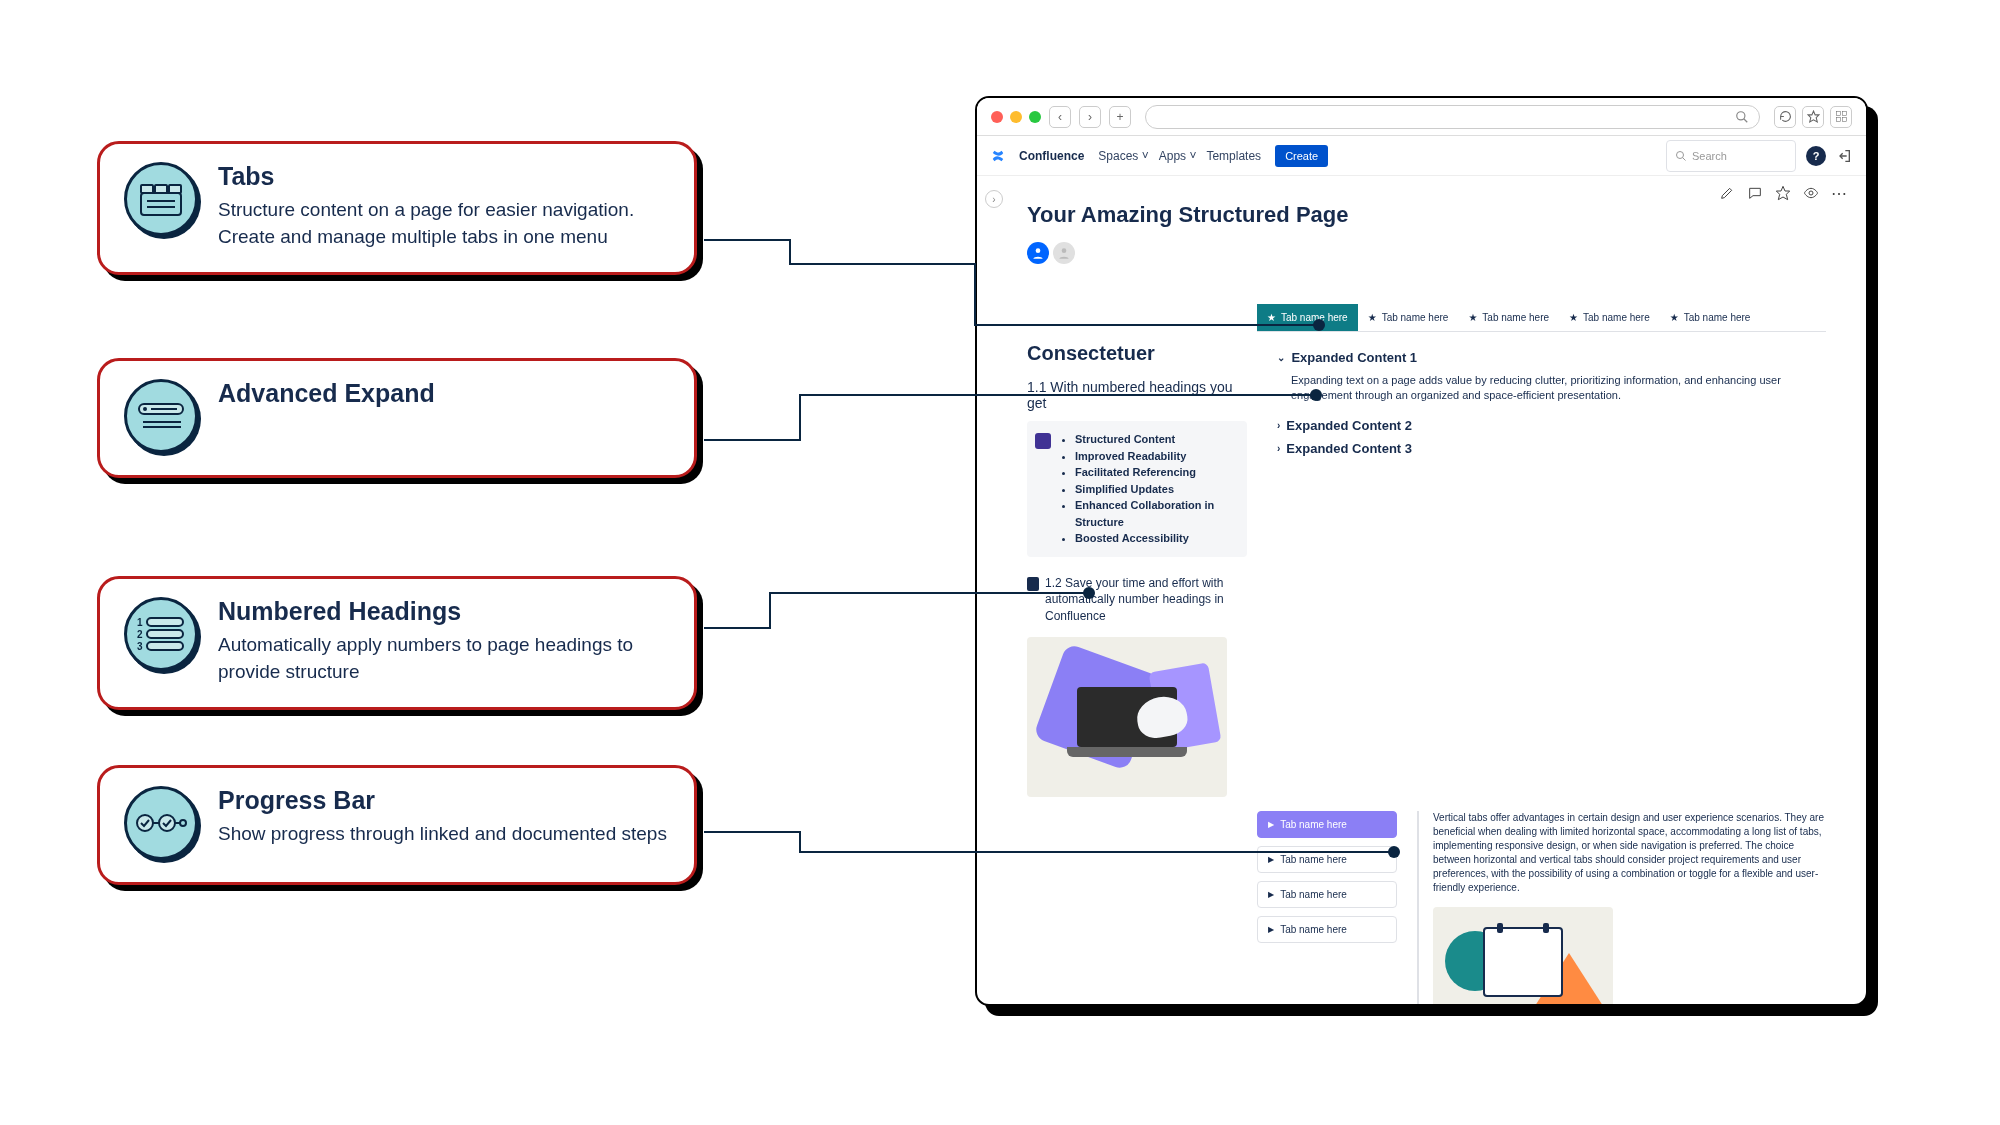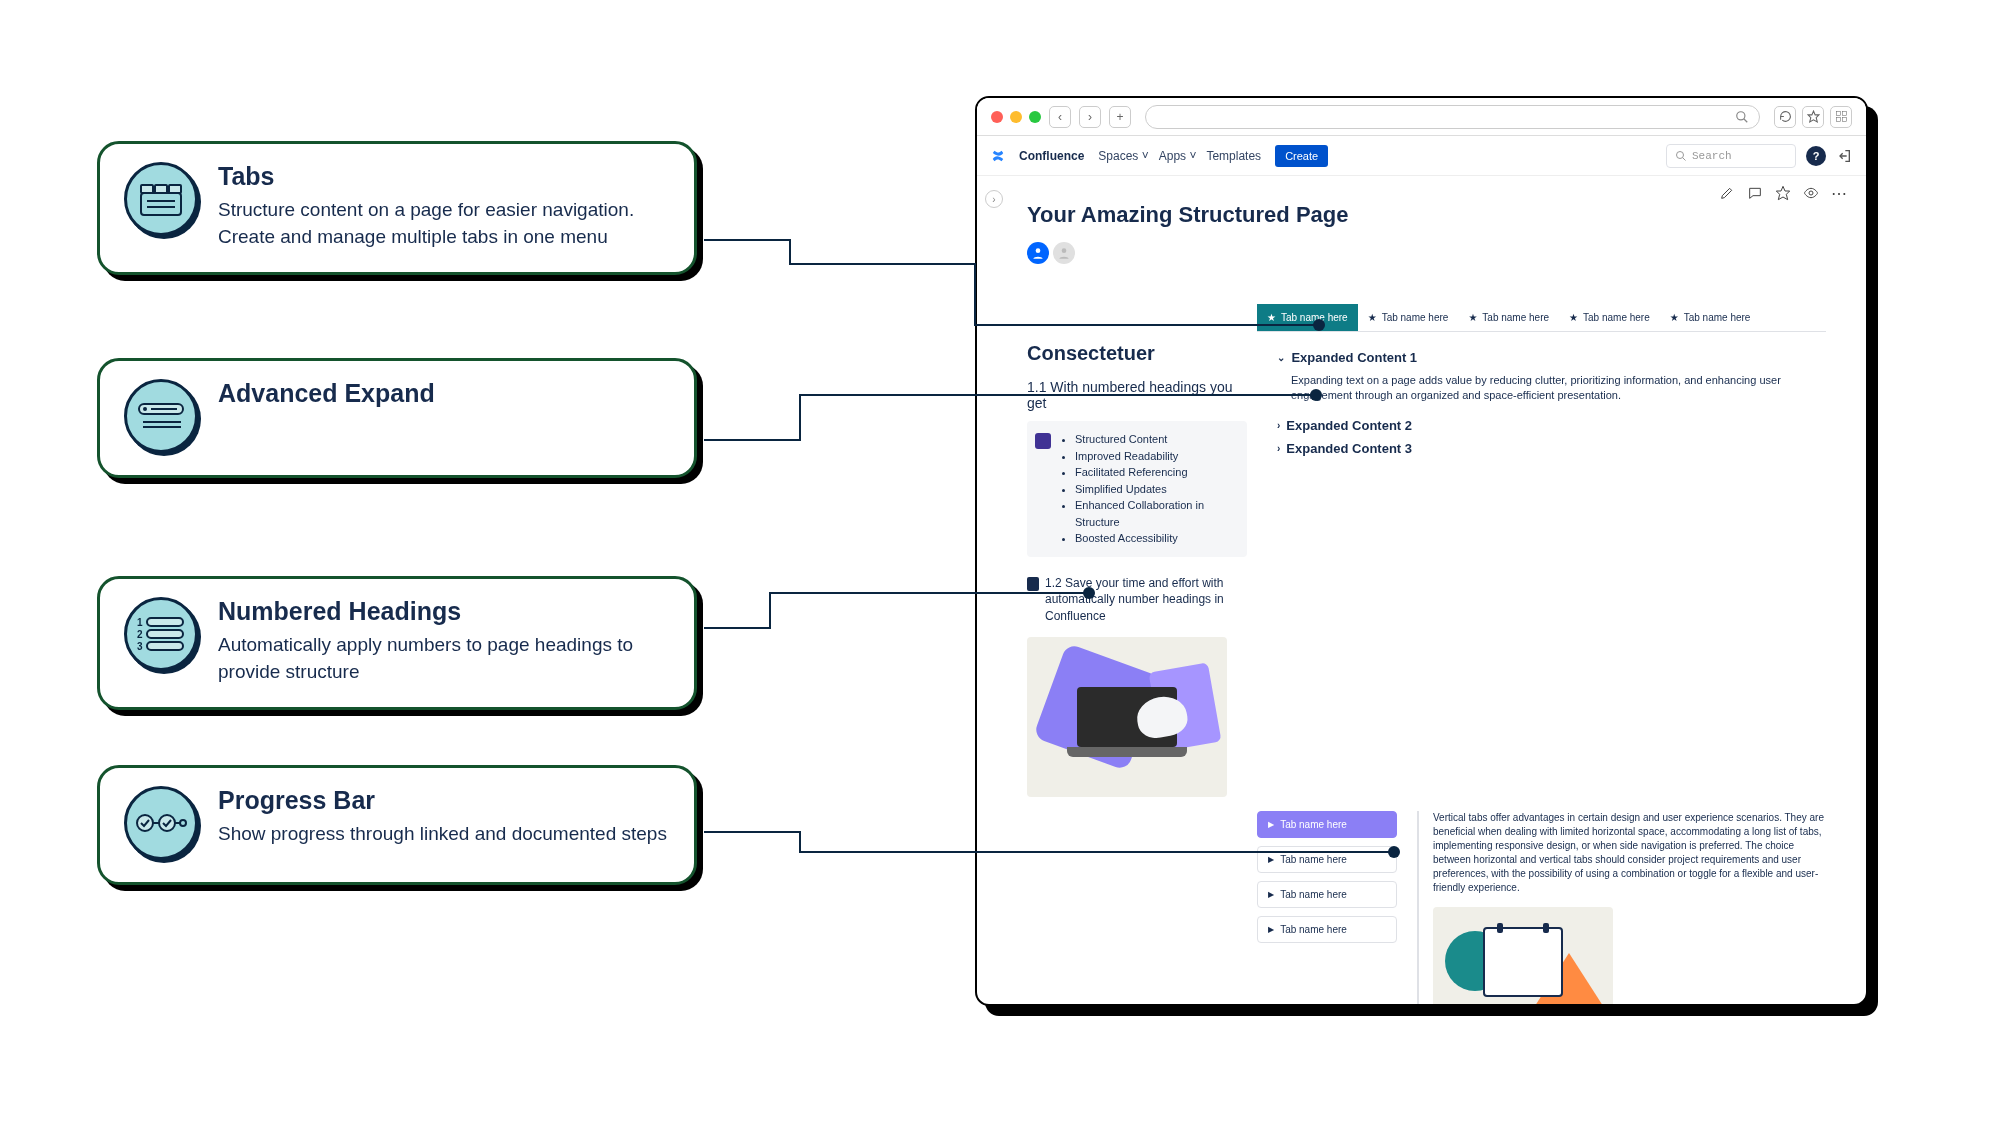--- a/index.html
+++ b/index.html
@@ -4,21 +4,21 @@
 <style>
   * { box-sizing: border-box; margin: 0; padding: 0; }
   body { font-family: -apple-system, BlinkMacSystemFont, "Segoe UI", Arial, sans-serif; background: #fff; width: 2000px; height: 1125px; position: relative; }
 
   
   .feature-card {
     position: absolute;
     left: 97px;
     width: 600px;
     background: #fff;
-    border: 3px solid #14532d;
+    border: 3px solid #b91c1c;
     border-radius: 22px;
     padding: 18px 24px 22px 24px;
     display: flex;
     align-items: flex-start;
     gap: 20px;
     box-shadow: 6px 6px 0 #000;
   }
   .feature-icon {
     flex: 0 0 74px;
     height: 74px;
@@ -83,21 +83,21 @@
     gap: 14px;
     font-size: 12px;
     color: #344563;
   }
   .conf-logo { display:flex; align-items:center; gap:14px; font-weight:600; color:#172b4d; }
   .conf-logo svg { width:14px; height:14px; }
   .conf-menu { display:flex; gap:10px; font-size:12px; }
   .conf-menu span { cursor:pointer; }
   .create-btn { background:#0052cc; color:#fff; padding:5px 10px; border-radius:3px; font-size:11px; font-weight:500; }
   .conf-search { margin-left:auto; display:flex; align-items:center; gap:10px; }
-  .conf-search-box { border:1px solid #dfe1e6; border-radius:4px; width:130px; height:24px; display:flex; align-items:center; padding:0 8px; font-size:11px; color:#999; gap:5px;font-family:Liberation Mono, monospace; }
+  .conf-search-box { border:1px solid #dfe1e6; border-radius:4px; width:130px; height:32px; display:flex; align-items:center; padding:0 8px; font-size:11px; color:#999; gap:5px; }
   .help-icon { width:20px; height:20px; background:#172b4d; color:#fff; border-radius:50%; display:flex; align-items:center; justify-content:center; font-size:11px; font-weight:700; }
 
   
   .page-area { padding: 20px 40px 20px 50px; position:relative; }
   .left-rail { position:absolute; left:8px; top:14px; width:18px; height:18px; border:1px solid #ccc; border-radius:50%; display:flex; align-items:center; justify-content:center; font-size:10px; color:#888; }
   .page-actions { position:absolute; right:18px; top:8px; display:flex; gap:10px; align-items:center; }
   .page-actions .act { width:18px; height:18px; display:flex; align-items:center; justify-content:center; }
   .page-actions svg { width:16px; height:16px; stroke:#444; fill:none; stroke-width:1.5; }
   .page-title { font-size:22px; font-weight:700; color:#172b4d; margin-top:6px; }
   .avatar-row { margin-top:14px; display:flex; gap:4px; }
@@ -111,21 +111,21 @@
   .tab.active { background:#0e7c86; color:#fff; }
   .tab-star { font-size:10px; }
 
   
   .content-row { display:flex; gap:30px; margin-top:10px; }
   .left-col { flex:0 0 220px; }
   .right-col { flex:1; }
 
   .section-heading { font-size:20px; font-weight:600; color:#172b4d; margin-bottom:14px; }
   .sub-heading { font-size:14px; color:#172b4d; font-weight:500; margin-bottom:10px; }
-  .bullet-block { background:#f5f6f8; border-radius:4px; padding:10px 10px 10px 8px; display:flex; gap:8px; font-size:11px; }
+  .bullet-block { background:#f5f6f8; border-radius:4px; padding:10px 10px 10px 8px; display:flex; gap:8px; font-size:11px;font-weight:bold; }
   .bullet-block .badge { width:16px; height:16px; background:#403294; border-radius:3px; flex-shrink:0; margin-top:2px; }
   .bullet-block ul { list-style:disc; padding-left:16px; color:#172b4d; line-height:1.5; }
 
   .sub-heading-2 { font-size:12px; color:#172b4d; margin-top:18px; line-height:1.4; display:flex; gap:6px; align-items:flex-start; }
   .sub-heading-2 .badge2 { width:12px; height:14px; background:#172b4d; border-radius:2px; flex-shrink:0; margin-top:2px; }
 
   
   .laptop-ill { width:200px; height:160px; margin-top:12px; position:relative; background:#f0efe8; border-radius:4px; overflow:hidden; }
   .laptop-ill .blob1 { position:absolute; width:100px; height:100px; background:#8b7ff5; border-radius:12px; transform:rotate(20deg); left:20px; top:20px; }
   .laptop-ill .blob2 { position:absolute; width:60px; height:80px; background:#a695ff; right:12px; top:30px; border-radius:6px; transform:rotate(-10deg); }

